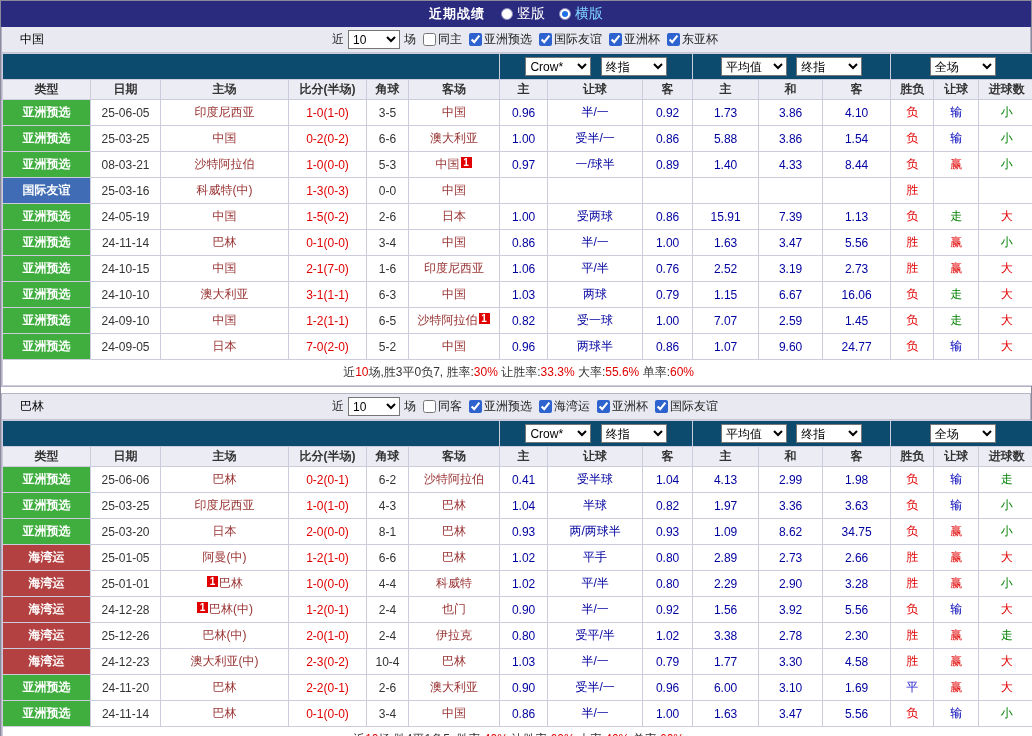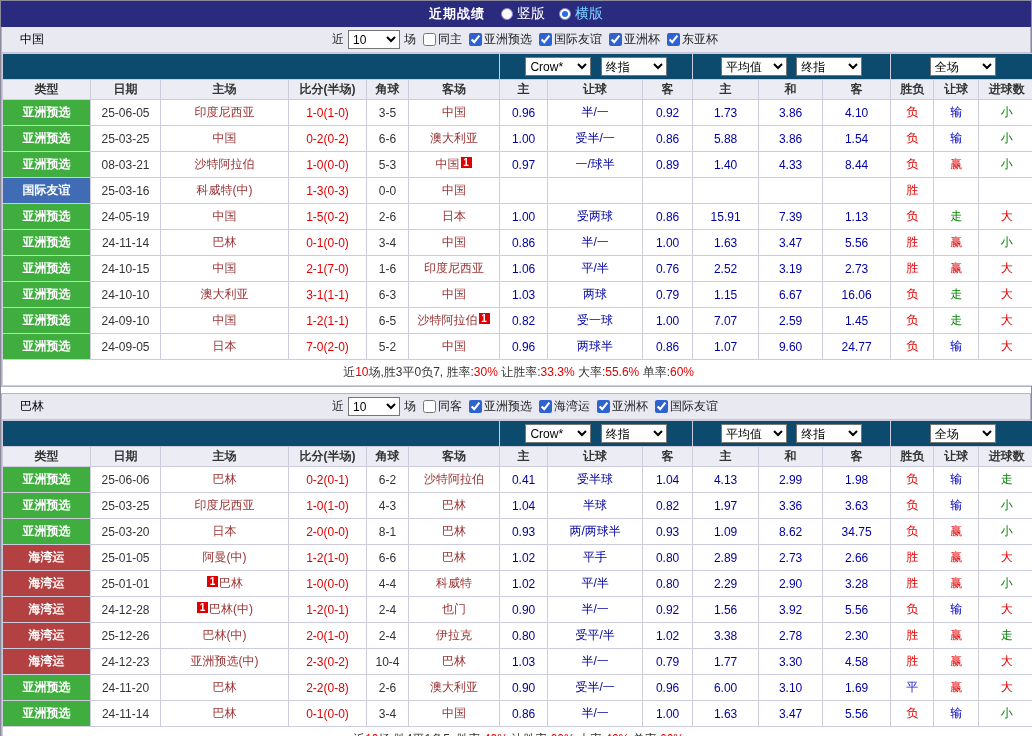--- a/index.html
+++ b/index.html
@@ -560,39 +560,39 @@
             <td class="odds">3.38</td>
             <td class="odds">2.78</td>
             <td class="odds">2.30</td>
             <td class="res" style="color: rgb(225, 0, 0);">胜</td>
             <td class="res" style="color: rgb(225, 0, 0);">赢</td>
             <td class="res" style="color: rgb(0, 128, 0);">走</td>
           </tr>
           <tr>
             <td class="type-cell" style="background: rgb(180, 65, 65);">海湾运</td>
             <td class="date">24-12-23</td>
-            <td class="team"><span>亚洲预选(中)</span></td>
+            <td class="team"><span>澳大利亚(中)</span></td>
             <td class="score">2-3(0-2)</td>
             <td class="corner">10-4</td>
             <td class="team"><span>巴林</span></td>
             <td class="odds">1.03</td>
             <td class="odds">半/一</td>
             <td class="odds">0.79</td>
             <td class="odds">1.77</td>
             <td class="odds">3.30</td>
             <td class="odds">4.58</td>
             <td class="res" style="color: rgb(225, 0, 0);">胜</td>
             <td class="res" style="color: rgb(225, 0, 0);">赢</td>
             <td class="res" style="color: rgb(225, 0, 0);">大</td>
           </tr>
           <tr>
             <td class="type-cell" style="background: rgb(63, 174, 63);">亚洲预选</td>
             <td class="date">24-11-20</td>
             <td class="team"><span>巴林</span></td>
-            <td class="score">2-2(0-8)</td>
+            <td class="score">2-2(0-1)</td>
             <td class="corner">2-6</td>
             <td class="team"><span>澳大利亚</span></td>
             <td class="odds">0.90</td>
             <td class="odds">受半/一</td>
             <td class="odds">0.96</td>
             <td class="odds">6.00</td>
             <td class="odds">3.10</td>
             <td class="odds">1.69</td>
             <td class="res" style="color: rgb(34, 34, 204);">平</td>
             <td class="res" style="color: rgb(225, 0, 0);">赢</td>

